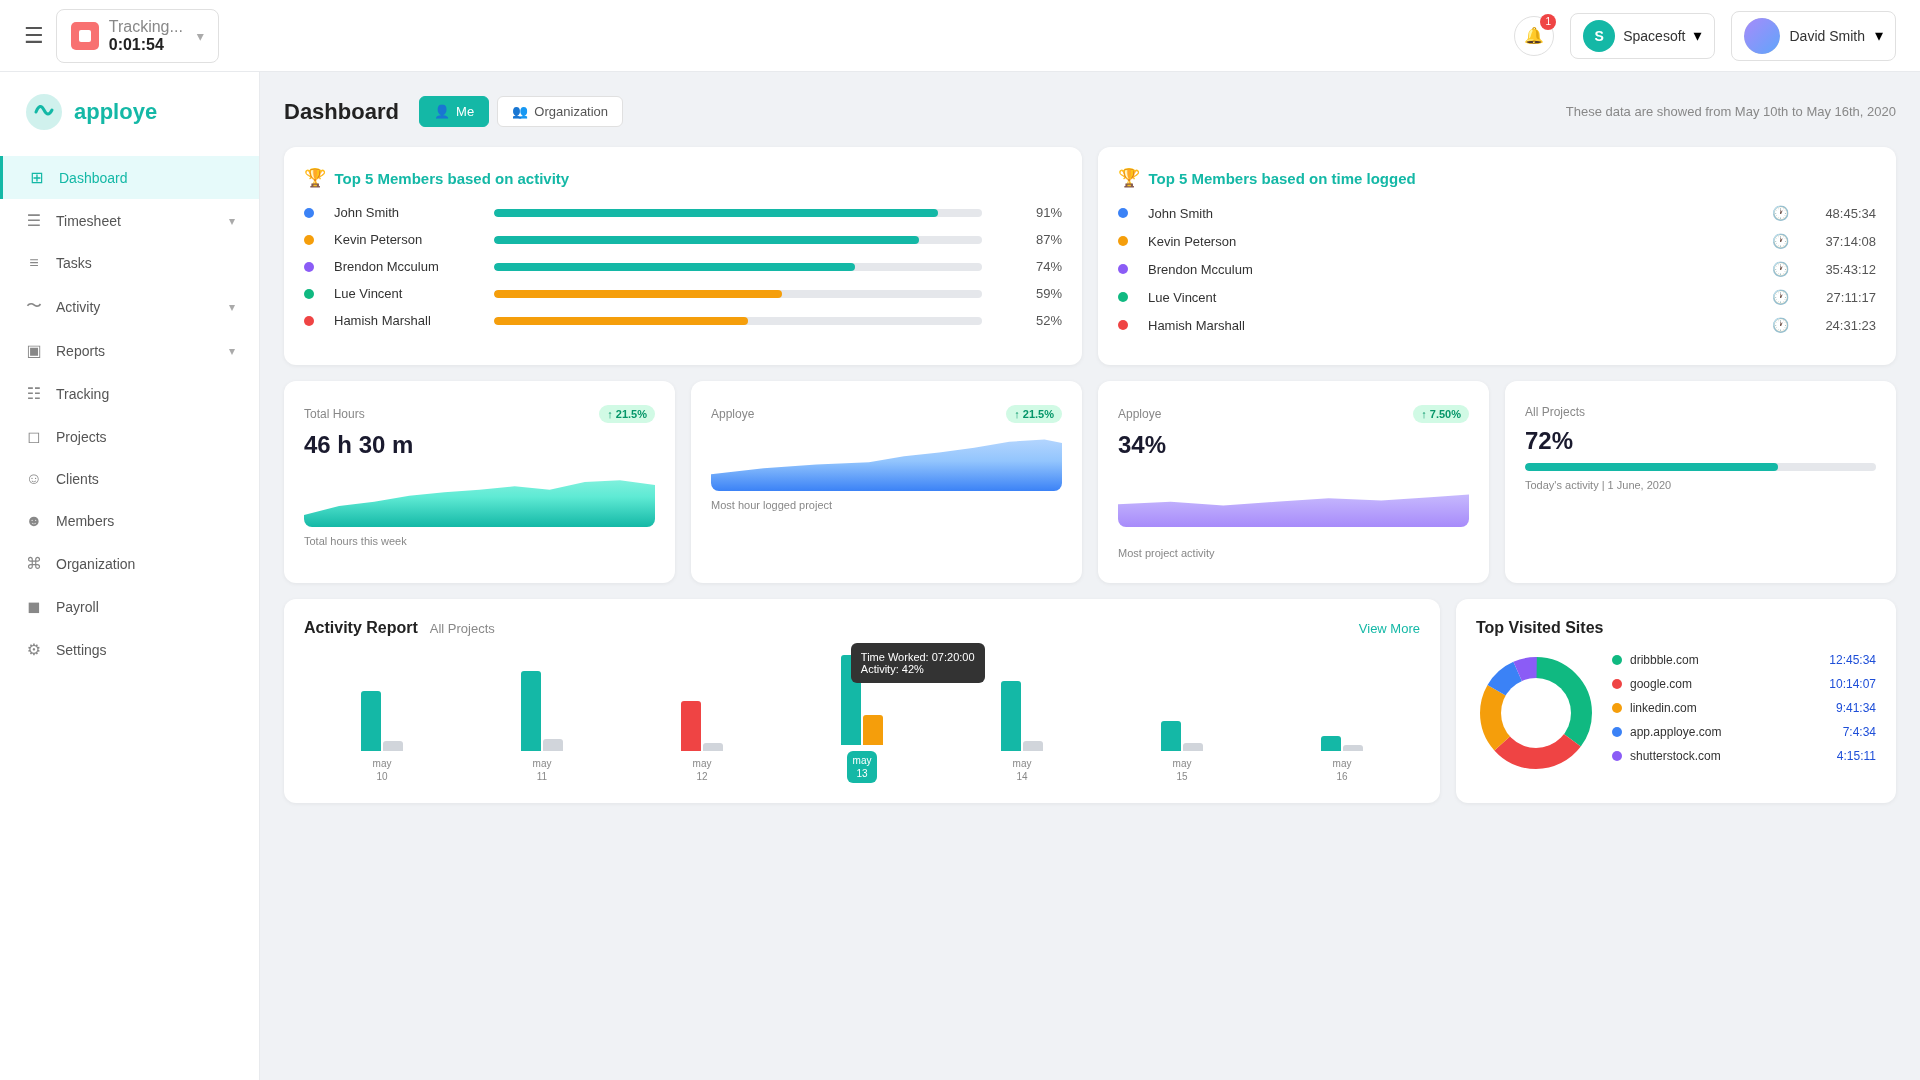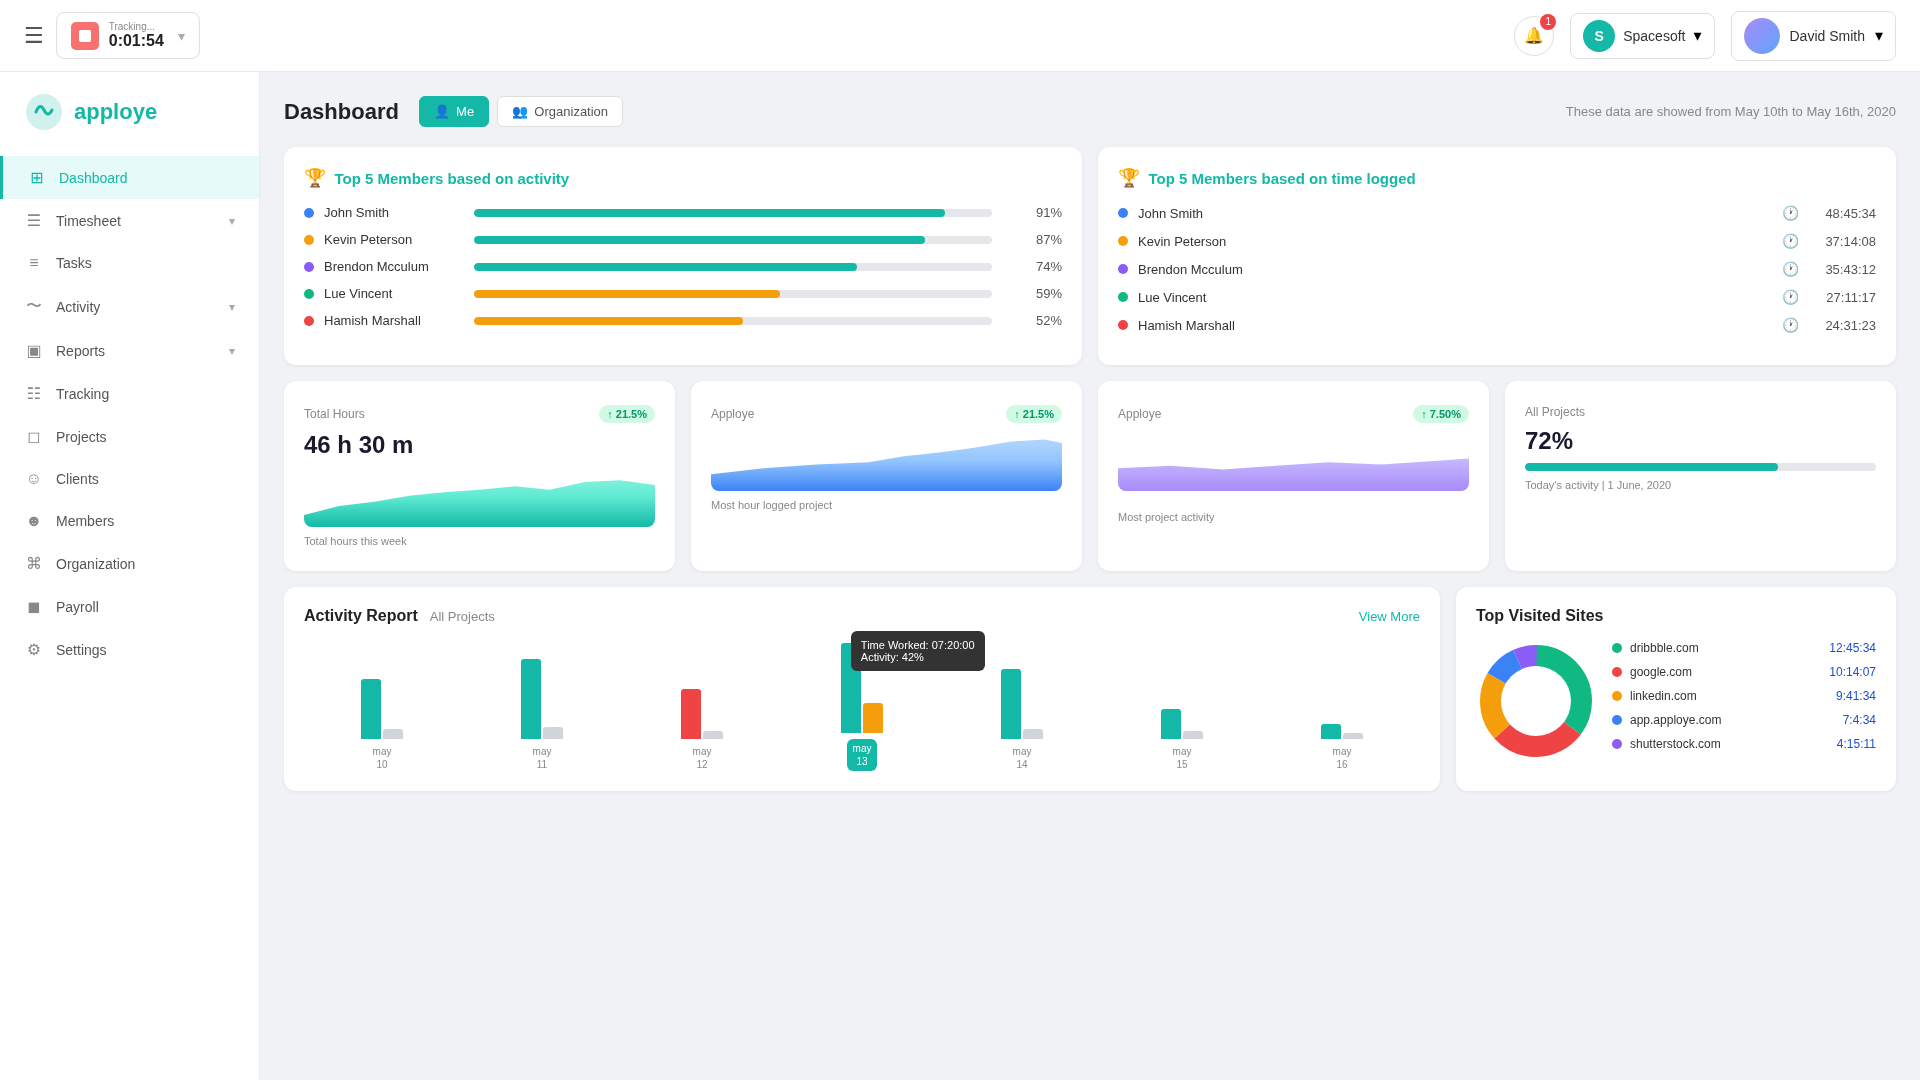--- a/index.html
+++ b/index.html
@@ -18,21 +18,21 @@
     }
     .topnav-left { display: flex; align-items: center; gap: 12px; }
     .hamburger { font-size: 22px; cursor: pointer; color: #555; }
     .tracking-box {
       display: flex; align-items: center; gap: 10px;
       background: #fff; border: 1px solid #e0e0e0; border-radius: 8px; padding: 8px 14px;
     }
     .tracking-stop { background: #f87171; border-radius: 5px; width: 28px; height: 28px; display: flex; align-items: center; justify-content: center; }
     .tracking-stop-icon { width: 12px; height: 12px; background: #fff; border-radius: 2px; }
     .tracking-info { display: flex; flex-direction: column; }
-    .tracking-label { font-size: 10px; color: #888; }
+    .tracking-label { font-size: 16px; color: #888; }
     .tracking-time { font-size: 16px; font-weight: 600; color: #222; }
     .tracking-chevron { color: #aaa; font-size: 14px; margin-left: 4px; }
     .topnav-right { margin-left: auto; display: flex; align-items: center; gap: 16px; }
     .notif-btn { position: relative; cursor: pointer; width: 40px; height: 40px; border-radius: 50%; border: 1px solid #e0e0e0; display: flex; align-items: center; justify-content: center; }
     .notif-badge { position: absolute; top: -3px; right: -3px; background: #ef4444; color: #fff; font-size: 10px; border-radius: 50%; width: 16px; height: 16px; display: flex; align-items: center; justify-content: center; }
     .org-selector { display: flex; align-items: center; gap: 8px; cursor: pointer; padding: 6px 12px; border: 1px solid #e0e0e0; border-radius: 8px; }
     .org-avatar { width: 32px; height: 32px; border-radius: 50%; background: #14b8a6; display: flex; align-items: center; justify-content: center; color: #fff; font-weight: 700; font-size: 14px; }
     .org-name { font-size: 14px; font-weight: 500; color: #333; }
     .user-selector { display: flex; align-items: center; gap: 10px; cursor: pointer; padding: 6px 12px; border: 1px solid #e0e0e0; border-radius: 8px; }
     .user-avatar { width: 36px; height: 36px; border-radius: 50%; background: #d1d5db; overflow: hidden; display: flex; align-items: center; justify-content: center; }
@@ -73,21 +73,21 @@
     }
     .tab-btn.active { background: #14b8a6; color: #fff; border-color: #14b8a6; }
     .date-range { font-size: 13px; color: #888; }
 
     
     .top-row { display: grid; grid-template-columns: 1fr 1fr; gap: 16px; margin-bottom: 16px; }
     .card { background: #fff; border-radius: 12px; padding: 20px; box-shadow: 0 1px 4px rgba(0,0,0,0.06); }
     .card-title { display: flex; align-items: center; gap: 8px; font-size: 15px; font-weight: 600; color: #14b8a6; margin-bottom: 16px; }
     .trophy { font-size: 18px; }
 
-    .member-row { display: flex; align-items: center; gap: 10px; margin-bottom: 12px; }
+    .member-row { display: flex; align-items: center; gap: 20px; margin-bottom: 12px; }
     .member-dot { width: 10px; height: 10px; border-radius: 50%; flex-shrink: 0; }
     .member-name { font-size: 13px; color: #333; width: 140px; flex-shrink: 0; }
     .progress-bar-bg { flex: 1; height: 8px; background: #e5e7eb; border-radius: 4px; overflow: hidden; }
     .progress-bar-fill { height: 100%; border-radius: 4px; }
     .member-value { font-size: 13px; color: #555; margin-left: 10px; min-width: 50px; text-align: right; }
 
     
     .stats-row { display: grid; grid-template-columns: 1fr 1fr 1fr 1fr; gap: 16px; margin-bottom: 16px; }
     .stat-card { background: #fff; border-radius: 12px; padding: 24px 20px; box-shadow: 0 1px 4px rgba(0,0,0,0.06); }
     .stat-header { display: flex; align-items: center; justify-content: space-between; margin-bottom: 8px; }
@@ -356,20 +356,21 @@
         <div style="width:100%;height:100%;background:linear-gradient(180deg,#bfdbfe 0%,#93c5fd 50%,#3b82f6 100%);clip-path:polygon(0 72%,15% 62%,30% 56%,45% 52%,55% 42%,65% 36%,75% 28%,85% 18%,95% 14%,100% 20%,100% 100%,0 100%)"></div>
       </div>
       <div class="stat-sub" style="margin-top:8px">Most hour logged project</div>
     </div>
 
     <div class="stat-card">
       <div class="stat-header">
         <span class="stat-label">Apploye</span>
         <span class="stat-badge badge-green">↑ 7.50%</span>
       </div>
+      <div class="stat-value">34%</div>
       <div class="stat-chart">
         <div style="width:100%;height:100%;background:linear-gradient(180deg,#ddd6fe 0%,#c4b5fd 50%,#a78bfa 100%);clip-path:polygon(0 62%,15% 58%,30% 64%,45% 58%,60% 52%,75% 56%,90% 50%,100% 46%,100% 100%,0 100%)"></div>
       </div>
       <div class="stat-sub" style="margin-top:20px">Most project activity</div>
     </div>
 
     <div class="stat-card">
       <div class="stat-header">
         <span class="stat-label">All Projects</span>
       </div>

